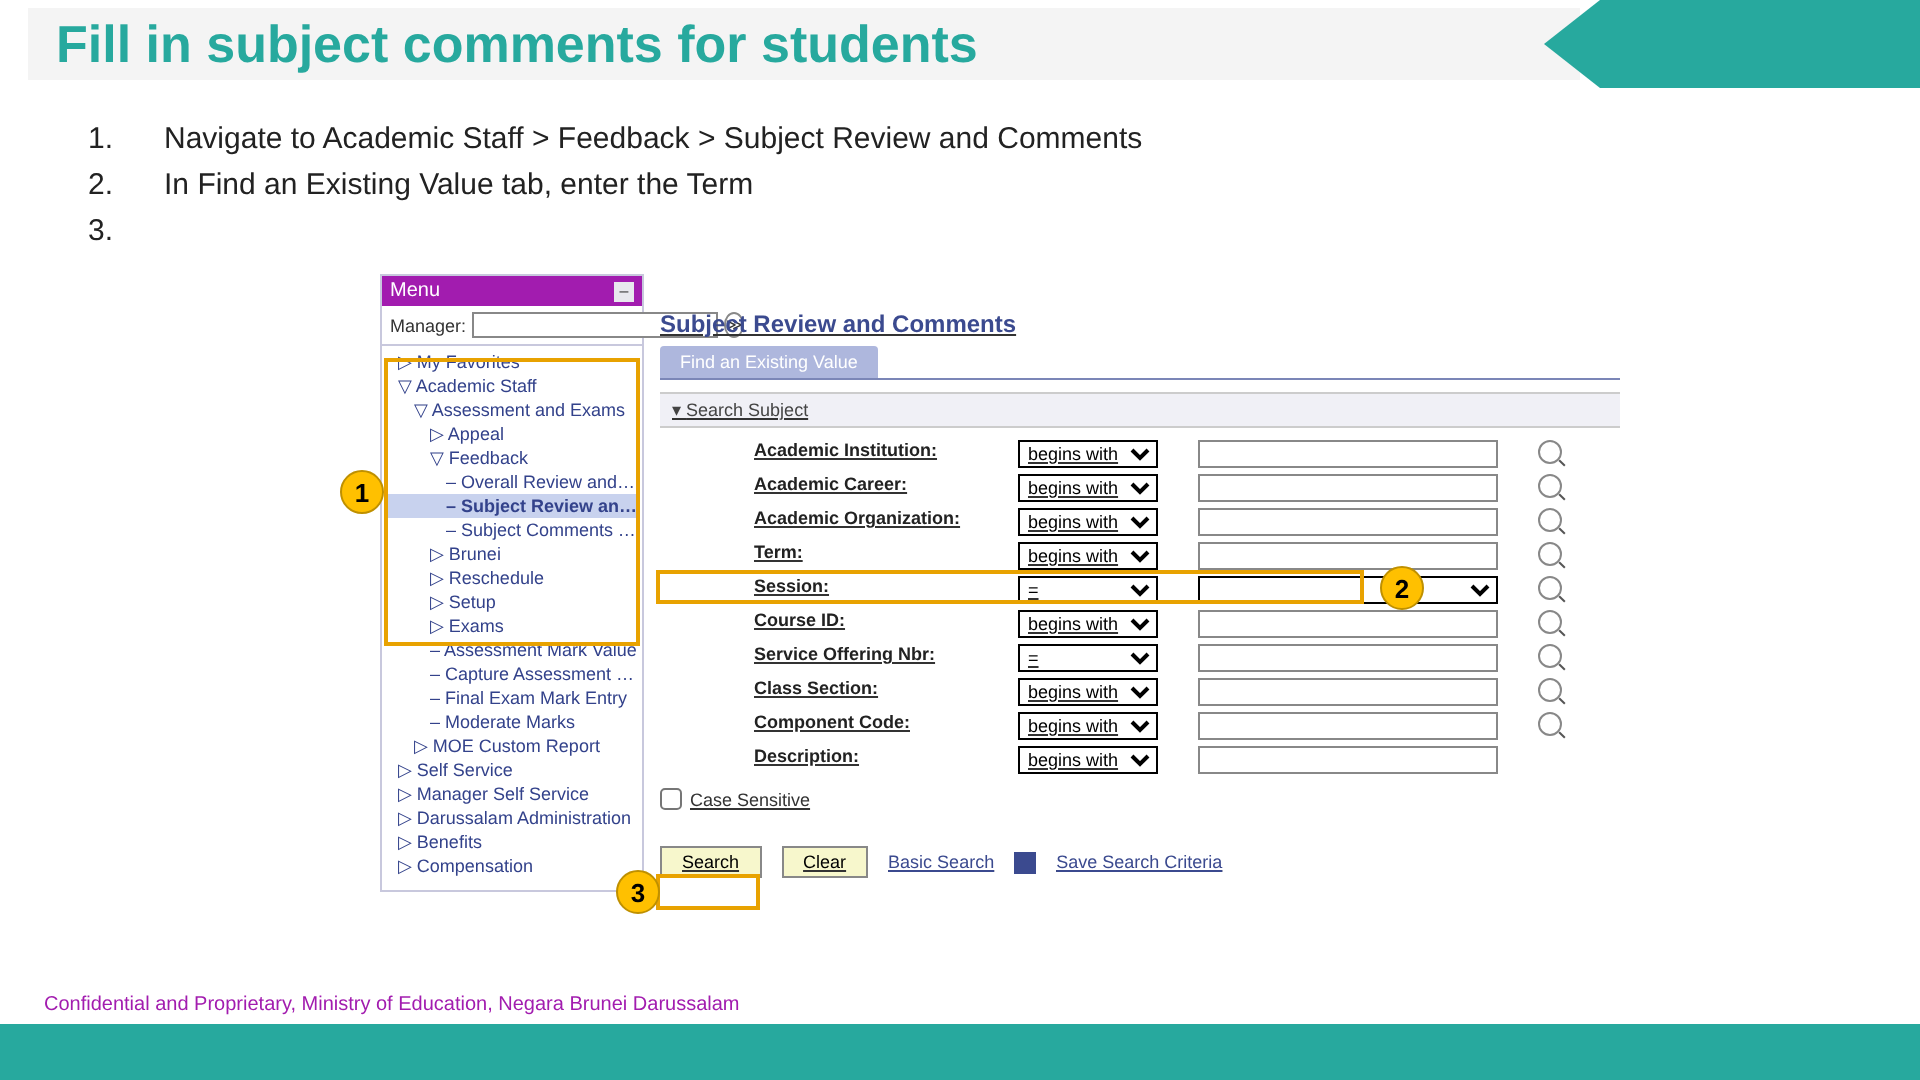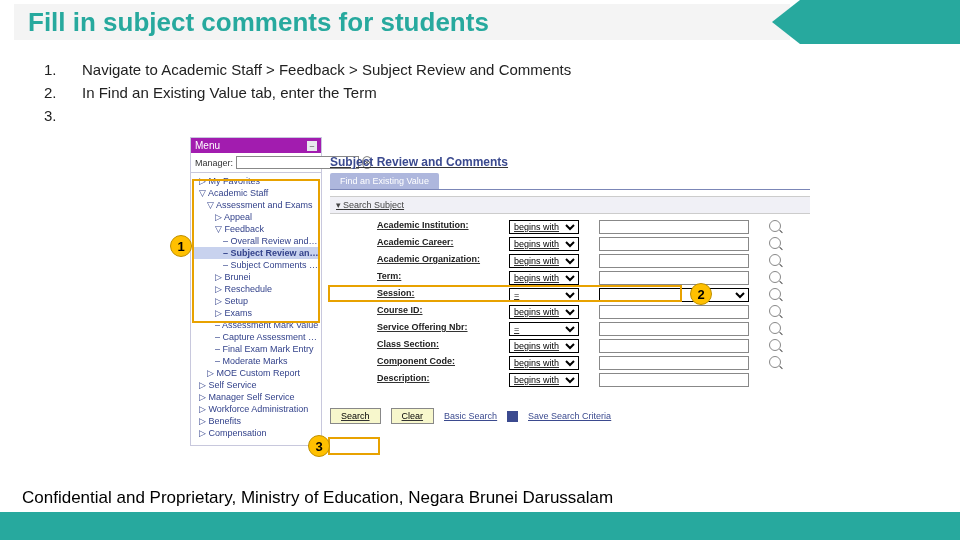--- a/index.html
+++ b/index.html
@@ -55,21 +55,21 @@
   .btn-row { margin-top:18px; display:flex; align-items:center; gap:10px; font-size:9px;}
   .btn-row button { font-size:9px; padding:2px 10px; border:1px solid #888; background:#f7f7cc; cursor:pointer;}
   .btn-row .link { color:#3b4a8f; text-decoration:underline; cursor:pointer;}
   .btn-row .saveicon { width:11px; height:11px; background:#3b4a8f; display:inline-block;}
 
   
   .callout { position:absolute; width:22px; height:22px; border-radius:50%; background:#ffc000; border:1px solid #bf9000; color:#000; font-size:13px; font-weight:700; display:flex; align-items:center; justify-content:center; z-index:10;}
   .hl-box { position:absolute; border:2px solid #e8a200; pointer-events:none; z-index:5;}
 
   .footer-band { position:absolute; left:0; right:0; bottom:0; height:28px; background:#27a99e;}
-  .footer-text { position:absolute; left:22px; bottom:32px; font-size:17px; color:#000000;}
+  .footer-text { position:absolute; left:22px; bottom:32px; font-size:10px; color:#a21caf;}
 </style>
 </head>
 <body>
 
 <div class="title-wrap">
   <div class="title-bar">
       <h1>Fill in subject comments for students</h1>
     </div>
   <div class="chevron"></div>
 </div>
@@ -113,21 +113,21 @@
         <div class="lvl3">▷ Reschedule</div>
         <div class="lvl3">▷ Setup</div>
         <div class="lvl3">▷ Exams</div>
         <div class="lvl3">– Assessment Mark Value</div>
         <div class="lvl3">– Capture Assessment Data</div>
         <div class="lvl3">– Final Exam Mark Entry</div>
         <div class="lvl3">– Moderate Marks</div>
         <div class="lvl2">▷ MOE Custom Report</div>
         <div class="lvl1">▷ Self Service</div>
         <div class="lvl1">▷ Manager Self Service</div>
-        <div class="lvl1">▷ Workforce Administration</div>
+        <div class="lvl1">▷ Darussalam Administration</div>
         <div class="lvl1">▷ Benefits</div>
         <div class="lvl1">▷ Compensation</div>
       </div>
   </div>
 
   <div class="content">
     <h2>Subject Review and Comments</h2>
     <div class="tabbar">
       <span class="tab">Find an Existing Value</span>
     </div>
@@ -186,20 +186,24 @@
           <select><option>begins with</option></select>
           <input type="text" style="">
           <span class="mag"></span>
         </div>
         <div class="crit-row">
           <span class="lbl">Description:</span>
           <select><option>begins with</option></select>
           <input type="text" style="">
         </div>
       </div>
+    <div class="case-row">
+      <input type="checkbox" style="">
+      <span>Case Sensitive</span>
+    </div>
     <div class="btn-row">
       <button>Search</button>
       <button>Clear</button>
       <span class="link">Basic Search</span>
       <span class="saveicon"></span>
       <span class="link">Save Search Criteria</span>
     </div>
   </div>
 
   <div class="hl-box" style="left:2px; top:42px; width:128px; height:144px;"></div>

